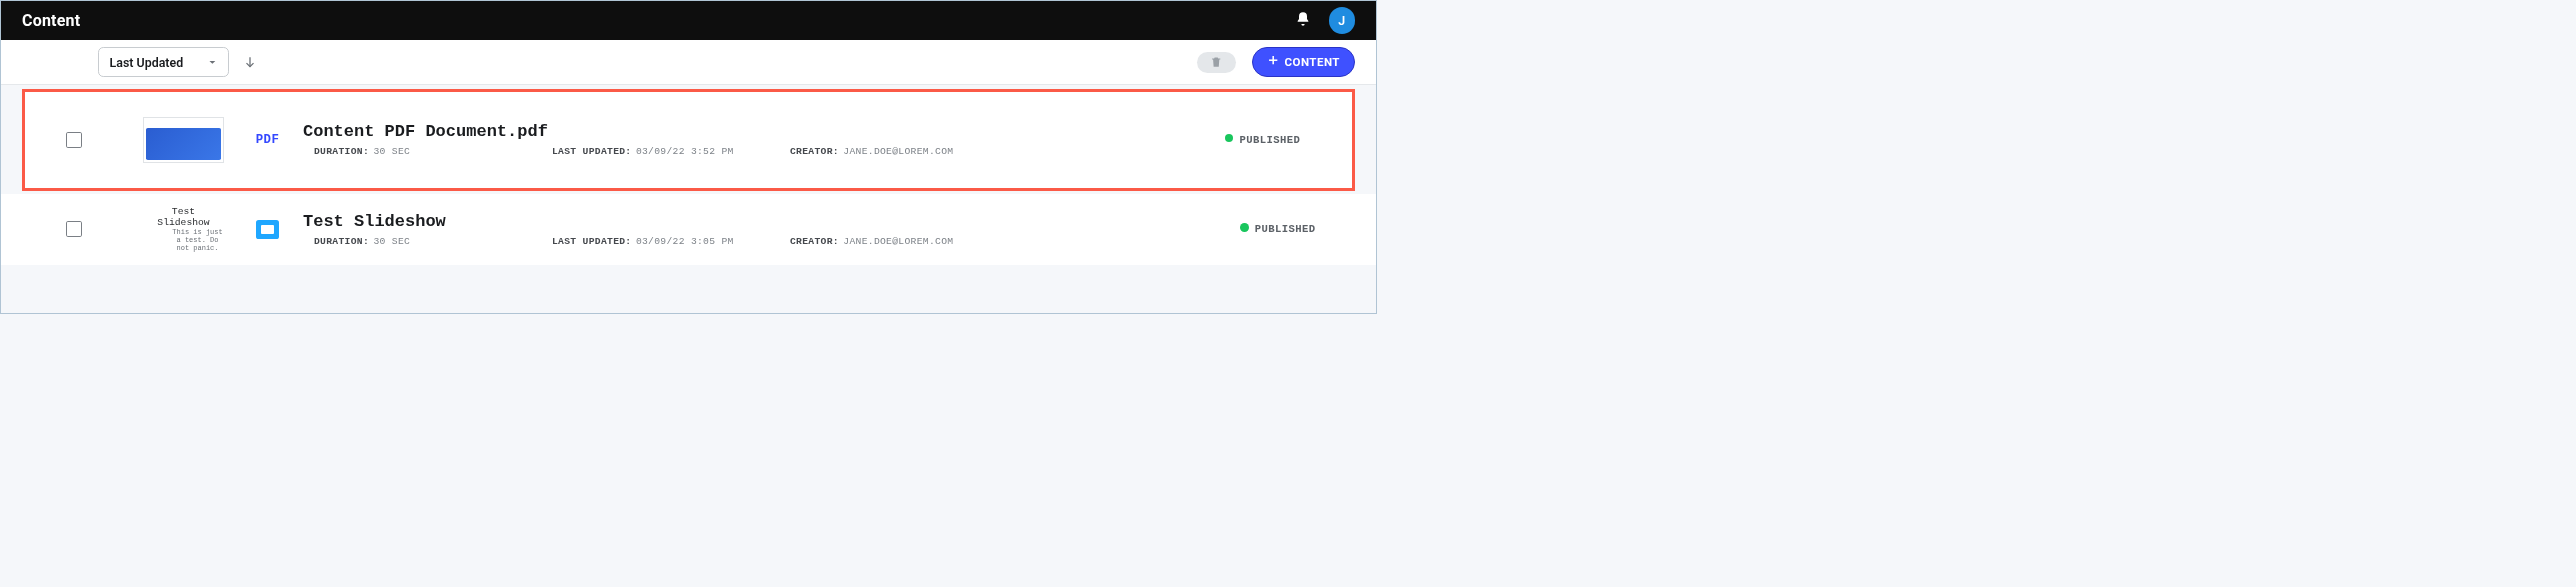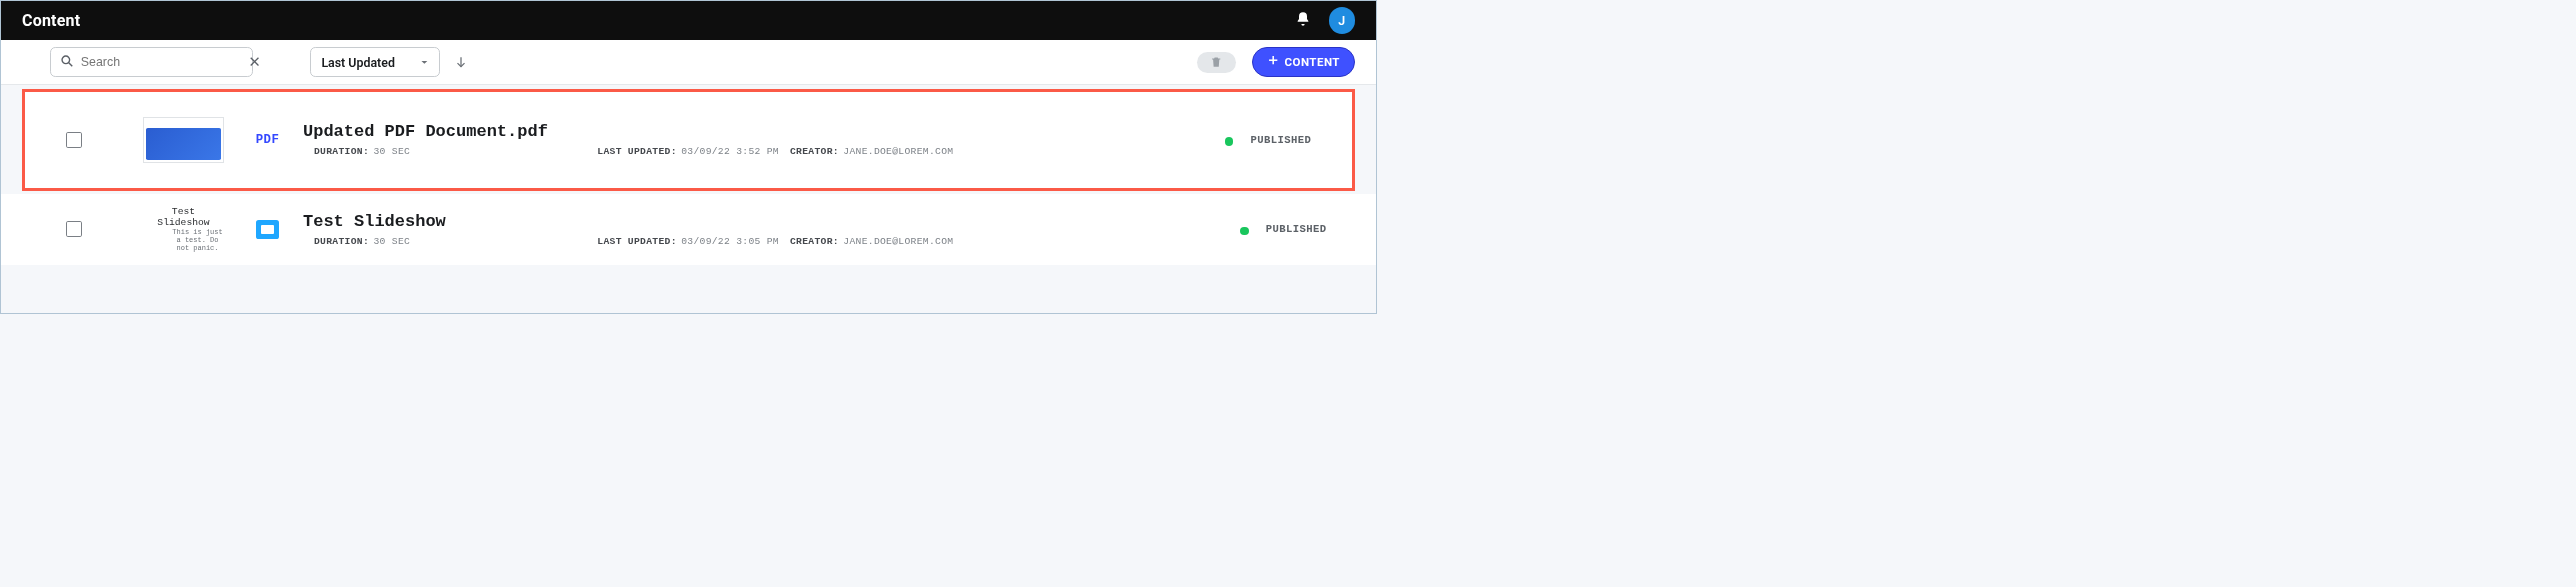--- a/index.html
+++ b/index.html
@@ -241,35 +241,35 @@
       font-size: 9.7px;
       color: #4d5157;
       letter-spacing: 0.3px;
     }
     .meta-cell {
       display: flex;
       gap: 4.4px;
       padding-left: 11px;
     }
     .meta-cell.duration { width: 238px; }
-    .meta-cell.updated  { width: 238px; justify-content: flex-end; }
+    .meta-cell.updated  { width: 238px; }
     .meta-cell.creator  { }
     .meta-label {
       font-weight: 700;
       color: #45484d;
     }
     .meta-value {
       color: #7d8288;
       font-weight: 500;
     }
 
     .status-col {
       display: flex;
-      align-items: flex-end;
-      gap: 17px;
+      align-items: flex-start;
+      gap: 6px;
       font-size: 10.6px;
       font-weight: 600;
       color: #5c6167;
       letter-spacing: 0.4px;
       flex-shrink: 0;
       width: 115px;
       justify-content: flex-start;
     }
     .status-dot {
       width: 8.8px;
@@ -289,35 +289,20 @@
           <path d="M12 2a6 6 0 0 0-6 6v4l-2 3v1h16v-1l-2-3V8a6 6 0 0 0-6-6zm0 20a2.5 2.5 0 0 0 2.5-2.5h-5A2.5 2.5 0 0 0 12 22z"></path>
         </svg>
     </span>
     <div class="avatar">
       <span>J</span>
     </div>
   </div>
 </div>
 
 <div class="toolbar">
-  <div class="search-field">
-    <span>
-      <svg width="14" height="14" viewBox="0 0 24 24" fill="none" stroke="#5a5f66" stroke-width="2.4">
-          <circle cx="10" cy="10" r="6.5"></circle>
-          <line x1="15" y1="15" x2="21" y2="21"></line>
-        </svg>
-    </span>
-    <input type="text" placeholder="Search" style="">
-    <span class="search-clear">
-      <svg width="13.2" height="13.2" viewBox="0 0 24 24" fill="none" stroke="#5a5f66" stroke-width="2.4">
-          <line x1="5" y1="5" x2="19" y2="19"></line>
-          <line x1="19" y1="5" x2="5" y2="19"></line>
-        </svg>
-    </span>
-  </div>
 
   <div class="sort-dropdown">
     <span>Last Updated</span>
     <span>
       <svg width="8.8" height="8.8" viewBox="0 0 24 24" fill="#6b7076">
           <path d="M4 8l8 8 8-8z"></path>
         </svg>
     </span>
   </div>
 
@@ -350,21 +335,21 @@
   <div class="row-checkbox"></div>
   <div class="thumb-col">
     <div class="thumb-pdf">
       <div class="thumb-pdf-inner"></div>
     </div>
   </div>
   <div class="type-col">
     <span class="type-pdf">PDF</span>
   </div>
   <div class="details-col">
-    <div class="item-title">Updated PDF Document.pdf</div>
+    <div class="item-title">Content PDF Document.pdf</div>
     <div class="meta-line">
       <div class="meta-cell duration">
         <span class="meta-label">DURATION:</span>
         <span class="meta-value">30 SEC</span>
       </div>
       <div class="meta-cell updated">
         <span class="meta-label">LAST UPDATED:</span>
         <span class="meta-value">03/09/22 3:52 PM</span>
       </div>
       <div class="meta-cell creator">

